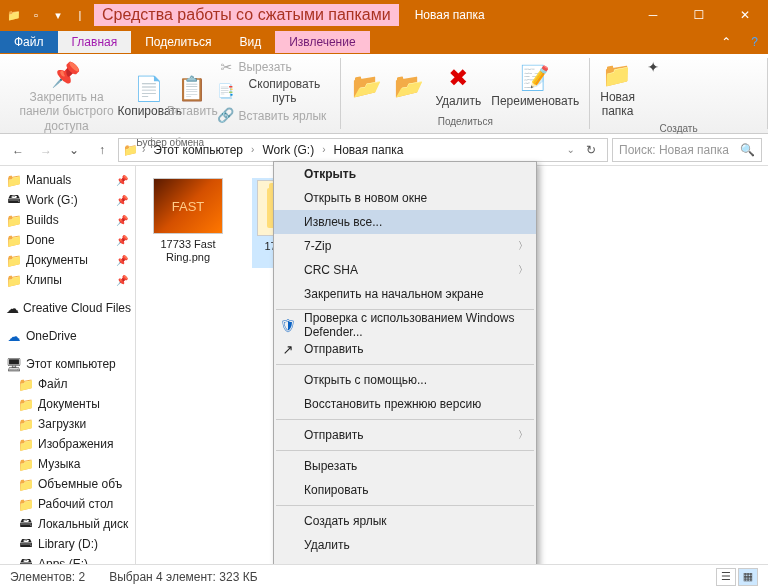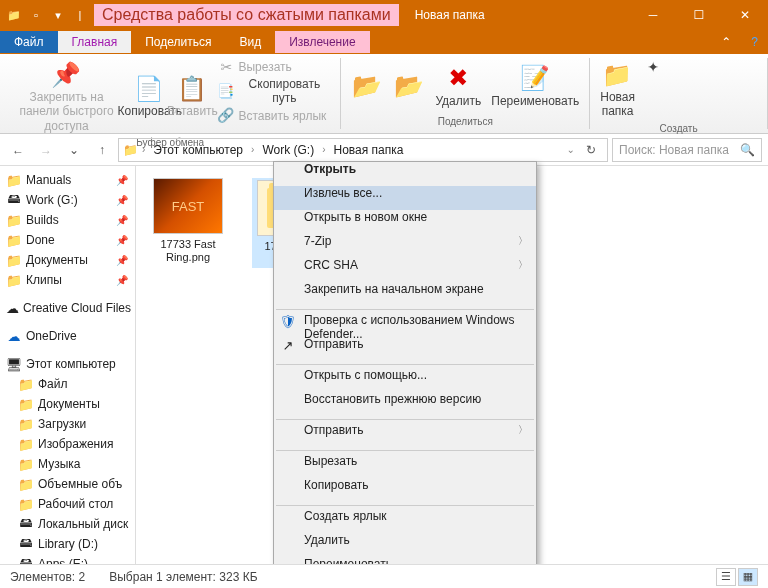--- a/index.html
+++ b/index.html
@@ -46,21 +46,21 @@
 .item{display:flex;flex-direction:column;align-items:center;width:80px;gap:4px}
 .item.sel{background:#cde8ff;padding:2px}
 .thumb{width:70px;height:56px;background:#fc8;border:1px solid #ccc;display:flex;align-items:center;justify-content:center;overflow:hidden}
 .thumb.fast{background:linear-gradient(135deg,#5a1a00,#d45000,#ff7700);color:#ffcc88;font-size:13px;text-align:center}
 .thumb.zip{background:#fff4d0;position:relative}
 .zipfolder{width:50px;height:40px;background:#ffdd77;border-radius:2px;position:relative}
 .zipfolder::before{content:"";position:absolute;top:-5px;left:2px;width:18px;height:6px;background:#ffdd77;border-radius:2px 2px 0 0}
 .zipper{position:absolute;top:0;left:50%;width:8px;height:100%;background:repeating-linear-gradient(0deg,#999 0 2px,#ccc 2px 4px);transform:translateX(-50%)}
 .iname{font-size:11px;text-align:center;line-height:1.2;color:#222;word-break:break-word}
 .ctxmenu{position:absolute;left:273px;top:161px;width:264px;background:#f0f0f0;border:1px solid #aaa;box-shadow:3px 3px 6px rgba(0,0,0,.3)}
-.mrow{display:flex;height:24px;padding:0 8px 0 30px;position:relative;font-size:12px;color:#222}
+.mrow{display:flex;align-items:center;height:24px;padding:0 8px 0 30px;position:relative;font-size:12px;color:#222}
 .mrow.bold{font-weight:600}
 .mrow.hl{background:#c8d8ea}
 .micon{position:absolute;left:6px;width:16px;height:16px;display:flex;align-items:center;justify-content:center;font-size:13px}
 .marrow{margin-left:auto;font-size:10px;color:#555}
 .msep{height:1px;background:#ccc;margin:3px 2px;padding:0}
 .status{position:absolute;bottom:0;left:0;right:0;height:24px;border-top:1px solid #ddd;display:flex;align-items:center;padding:0 10px;gap:24px;font-size:11px;color:#444;background:#fff}
 .status-icons{margin-left:auto;display:flex;gap:2px}
 .sticon{width:20px;height:18px;border:1px solid #ccc;display:flex;align-items:center;justify-content:center;font-size:11px}
 .sticon.sel{background:#cde8ff}
 </style>
@@ -304,27 +304,27 @@
         </div>
       <div class="iname">17733 Fast Ring.zip</div>
     </div>
   </div>
 </div>
 
 <div class="ctxmenu" id="ctxmenu">
     <div class="mrow bold">
       <span>Открыть</span>
     </div>
+    <div class="mrow">
+      <span>Открыть в новом окне</span>
+    </div>
     <div class="mrow hl">
       <span>Извлечь все...</span>
     </div>
     <div class="mrow">
-      <span>Открыть в новом окне</span>
-    </div>
-    <div class="mrow">
       <span>7-Zip</span>
       <span class="marrow">〉</span>
     </div>
     <div class="mrow">
       <span>CRC SHA</span>
       <span class="marrow">〉</span>
     </div>
     <div class="mrow">
       <span>Закрепить на начальном экране</span>
     </div>
@@ -364,18 +364,18 @@
       <span>Удалить</span>
     </div>
     <div class="mrow">
       <span>Переименовать</span>
     </div>
     <div class="mrow msep"></div>
   </div>
 
 <div class="status">
   <span>Элементов: 2</span>
-  <span>Выбран 1 элемент: 323 КБ</span>
+  <span>Выбран 4 элемент: 323 КБ</span>
   <div class="status-icons">
     <div class="sticon">☰</div>
     <div class="sticon sel">▦</div>
   </div>
 </div>
 
 </body></html>

